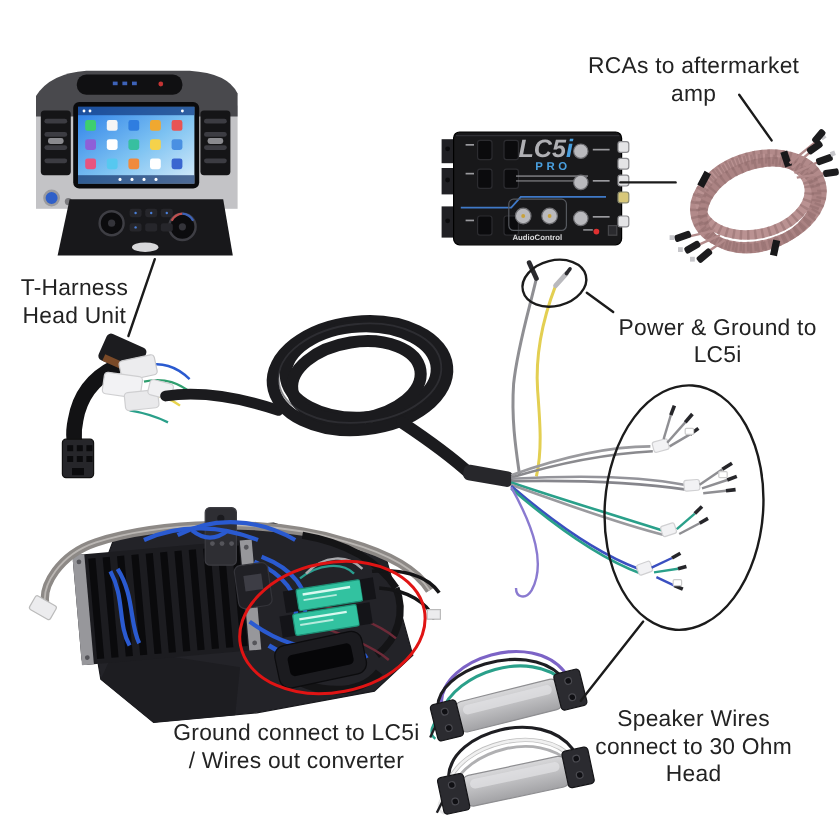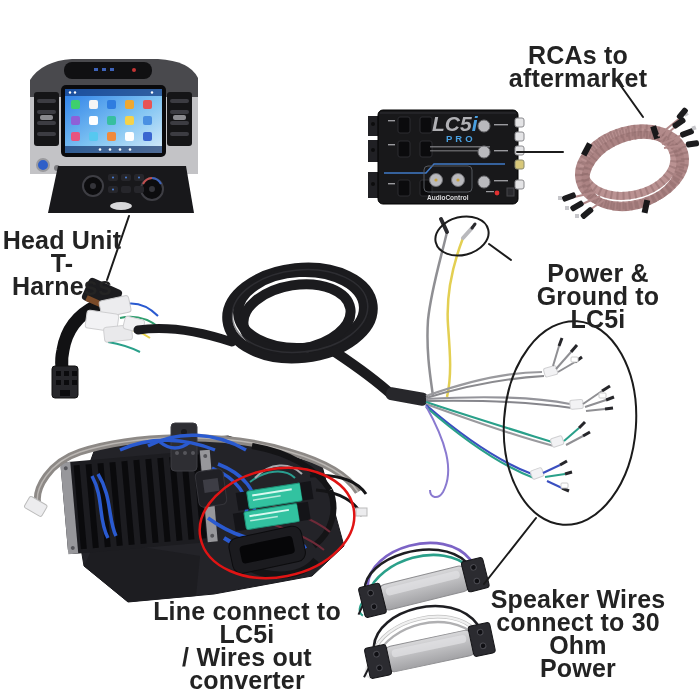--- a/index.html
+++ b/index.html
@@ -1,19 +1,19 @@
 <!DOCTYPE html>
 <html><head>
 <meta charset="utf-8">
 <style>
   html,body{margin:0;padding:0;background:#fff;}
   .stage{position:relative;width:700px;height:700px;background:#fff;overflow:hidden;
          font-family:"Liberation Sans",sans-serif;}
   .stage svg{position:absolute;left:0;top:0;}
-  .callout-label{position:absolute;font-weight:700;font-size:25px;line-height:23px;
+  .callout-label{position:absolute;font-weight:400;font-size:19px;line-height:23px;
          text-align:center;color:#232323;letter-spacing:.2px;}
   svg text{font-family:"Liberation Sans",sans-serif;}
 </style>
 </head>
 <body>
 
 <div class="stage">
 
 <svg width="700" height="700" viewBox="0 0 700 700">
 
@@ -405,37 +405,38 @@
     <line x1="517" y1="152" x2="563" y2="152"></line>
     <line x1="489" y1="244" x2="511" y2="260"></line>
     <line x1="536" y1="518" x2="484" y2="584"></line>
     <ellipse cx="462" cy="236" rx="27" ry="19" transform="rotate(-14 462 236)"></ellipse>
     <ellipse cx="570" cy="423" rx="66" ry="102" transform="rotate(4 570 423)"></ellipse>
   </g>
   <ellipse cx="277" cy="523" rx="78" ry="54" transform="rotate(-11 277 523)" fill="none" stroke-width="2.5" stroke="#e01414"></ellipse>
 </svg>
 
 <div class="callout-label" style="left:2px;top:229px;width:120px;">
+  <div>T-Harness</div>
   <div>Head Unit</div>
-  <div>T-Harness</div>
 </div>
 
 <div class="callout-label" style="left:478px;top:44px;width:200px;">
   <div>RCAs to aftermarket</div>
+  <div>amp</div>
 </div>
 
 <div class="callout-label" style="left:504px;top:262px;width:188px;">
   <div>Power &amp; Ground to</div>
   <div>LC5i</div>
 </div>
 
 <div class="callout-label" style="left:138px;top:600px;width:218px;">
-  <div>Line connect to LC5i</div>
+  <div>Ground connect to LC5i</div>
   <div>/ Wires out converter</div>
 </div>
 
 <div class="callout-label" style="left:478px;top:588px;width:200px;">
   <div>Speaker Wires</div>
   <div>connect to 30 Ohm</div>
-  <div>Power</div>
+  <div>Head</div>
 </div>
 
 </div>
 
 </body></html>

